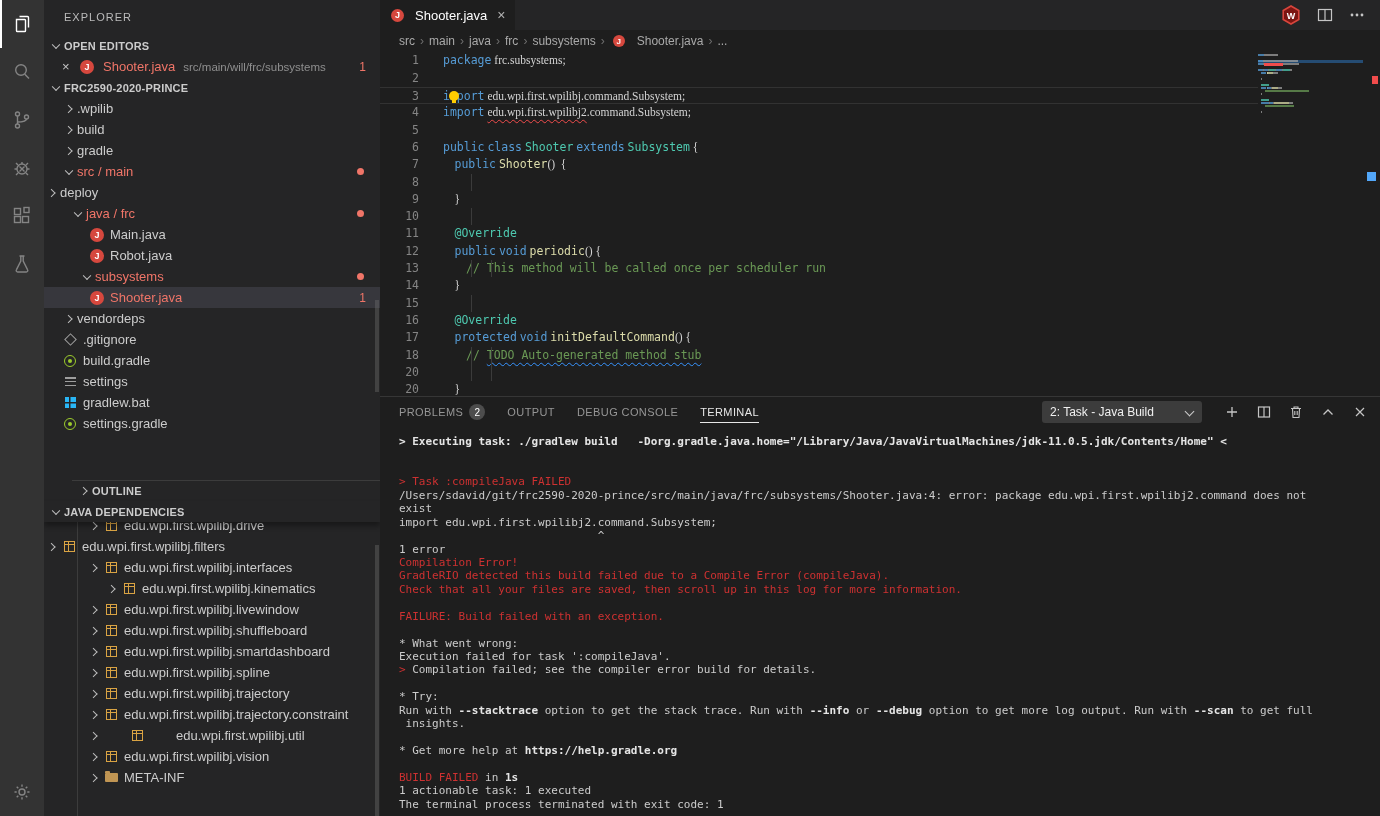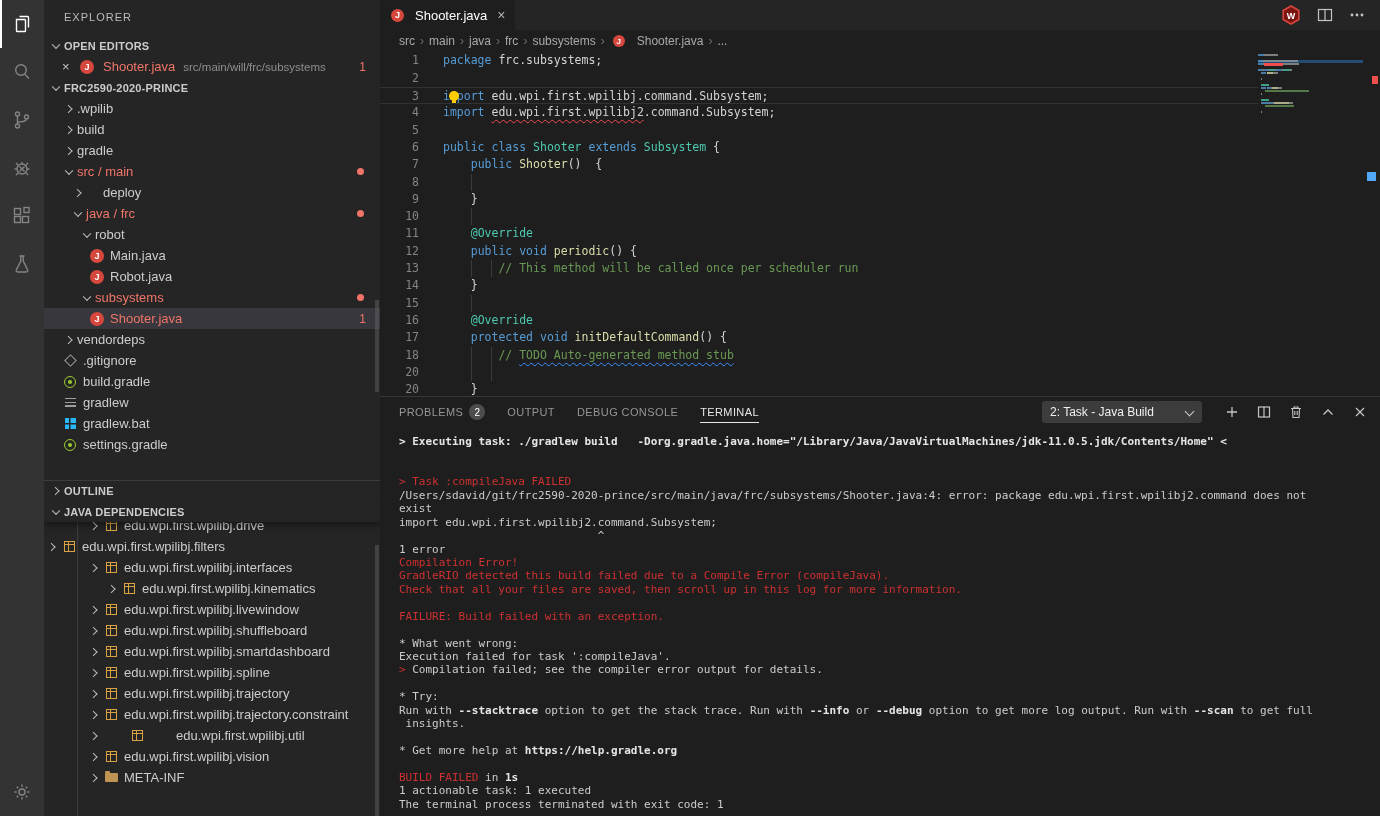--- a/index.html
+++ b/index.html
@@ -70,21 +70,21 @@
   .bc-sep{ color:#6e6e6e; font-size:12px; }
   .bc-item{ cursor:pointer; }
   .crumbs .fi-java{ width:12px;height:12px;font-size:8px;}
   
   .editorwrap{ flex:1; position:relative; overflow:hidden; font-family:"DejaVu Sans Mono","Liberation Mono",monospace;
                font-size:11.5px; }
   .cl{ position:absolute; left:0; right:122px; height:17.3px; line-height:17.3px; white-space:pre;}
   .cl.current{ border-top:1px solid #323232; border-bottom:1px solid #323232;}
   .ln{ position:absolute; left:0; top:0; width:39px; text-align:right; color:#858585;}
   .ct{ position:absolute; left:63px; top:0; white-space:pre;}
-  .s-k{color:#569cd6;} .s-t{color:#4ec9b0;} .s-f{color:#dcdcaa;} .s-c{color:#6a9955;} .s-p{color:#d4d4d4;}
+  .s-k{color:#569cd6;} .s-t{color:#4ec9b0;} .s-f{color:#dcdcaa;} .s-c{color:#6a9955;} .s-p{color:#d4d4d4;font-family:Liberation Serif, serif;}
   .sq-err{ text-decoration:underline wavy #f14c4c; text-decoration-skip-ink:none; text-underline-offset:3px; text-decoration-thickness:1px;}
   .sq-info{ text-decoration:underline wavy #3794ff; text-decoration-skip-ink:none; text-underline-offset:3px; text-decoration-thickness:1px;}
   .guide{ position:absolute; top:0; width:1px; height:17.3px; background:#3b3b3b;}
   .bulb{ position:absolute; left:6px; top:3px; width:10px; height:10px; border-radius:50%; background:#fc0; z-index:3;}
   .bulb::after{ content:""; position:absolute; left:3px; bottom:-2px; width:4px; height:3px; background:#fc0;}
   .minimap{ position:absolute; top:0; right:17px; width:105px; bottom:0; }
   .mm-bar{ position:absolute; height:2px; opacity:.75; }
   .mm-hl{ position:absolute; left:0; right:0; height:3px; background:rgba(38,79,120,.95);}
   .ruler{ position:absolute; top:0; right:0; width:17px; bottom:0; }
   .rl-err{ position:absolute; right:2px; top:24px; width:6px; height:8px; background:#f14c4c;}
@@ -197,33 +197,29 @@
         </div>
         <div class="row" style="padding-left: 17px;">
           <span class="chev chev-r"></span>
           <span class="label">gradle</span>
         </div>
         <div class="row err" style="padding-left: 17px;">
           <span class="chev chev-d"></span>
           <span class="label">src / main</span>
           <span class="dot"></span>
         </div>
-        <div class="row" style="padding-left: 26px; gap: 17px;">
+        <div class="row" style="">
           <span class="chev chev-r"></span>
           <span class="label">deploy</span>
         </div>
         <div class="row err" style="padding-left: 26px;">
           <span class="chev chev-d"></span>
           <span class="label">java / frc</span>
           <span class="dot"></span>
         </div>
-        <div class="row" style="padding-left: 35px;">
-          <span class="chev chev-d"></span>
-          <span class="label">robot</span>
-        </div>
         <div class="row" style="padding-left: 44px;">
           <span class="fic">
             <span class="fi-java"></span>
           </span>
           <span class="label">Main.java</span>
         </div>
         <div class="row" style="padding-left: 44px;">
           <span class="fic">
             <span class="fi-java"></span>
           </span>
@@ -254,37 +250,37 @@
         <div class="row" style="padding-left: 17px;">
           <span class="fic">
             <span class="fi-gradle"></span>
           </span>
           <span class="label">build.gradle</span>
         </div>
         <div class="row" style="padding-left: 17px;">
           <span class="fic">
             <span class="fi-list"></span>
           </span>
-          <span class="label">gradlew</span>
+          <span class="label">settings</span>
         </div>
         <div class="row" style="padding-left: 17px;">
           <span class="fic">
             <span class="fi-windows"></span>
           </span>
           <span class="label">gradlew.bat</span>
         </div>
         <div class="row" style="padding-left: 17px;">
           <span class="fic">
             <span class="fi-gradle"></span>
           </span>
           <span class="label">settings.gradle</span>
         </div>
       </div>
 
-    <div class="sec-header" style="top:480px; border-top:1px solid #3c3c3c;">
+    <div class="sec-header" style="top:480px; border-top:1px solid #3c3c3c;margin-left:28px;">
       <span class="chev chev-r"></span>
       <span>OUTLINE</span>
     </div>
     <div class="sec-header" style="top:501px; box-shadow:0 4px 5px rgba(0,0,0,.35);">
       <span class="chev chev-d"></span>
       <span>JAVA DEPENDENCIES</span>
     </div>
     <div id="deps-list" style="position:absolute; top:522px; left:0; right:0; bottom:0; overflow:hidden;">
       <div class="deps-guide"></div>
     <div class="row" style="padding-left: 42px; margin-top: -7px;">
@@ -554,21 +550,21 @@
           <div class="tl"><span class="t-w">                              ^</span></div>
           <div class="tl"><span class="t-w">1 error</span></div>
           <div class="tl"><span class="t-rb">Compilation Error!</span></div>
           <div class="tl"><span class="t-r">GradleRIO detected this build failed due to a Compile Error (compileJava).</span></div>
           <div class="tl"><span class="t-r">Check that all your files are saved, then scroll up in this log for more information.</span></div>
           <div class="tl">&nbsp;</div>
           <div class="tl"><span class="t-r">FAILURE: Build failed with an exception.</span></div>
           <div class="tl">&nbsp;</div>
           <div class="tl"><span class="t-w">* What went wrong:</span></div>
           <div class="tl"><span class="t-w">Execution failed for task ':compileJava'.</span></div>
-          <div class="tl"><span class="t-r">&gt; </span><span class="t-w">Compilation failed; see the compiler error output for details.</span></div>
+          <div class="tl"><span class="t-r">&gt; </span><span class="t-w">Compilation failed; see the compiler error build for details.</span></div>
           <div class="tl">&nbsp;</div>
           <div class="tl"><span class="t-w">* Try:</span></div>
           <div class="tl"><span class="t-w">Run with </span><span class="t-wb">--stacktrace</span><span class="t-w"> option to get the stack trace. Run with </span><span class="t-wb">--info</span><span class="t-w"> or </span><span class="t-wb">--debug</span><span class="t-w"> option to get more log output. Run with </span><span class="t-wb">--scan</span><span class="t-w"> to get full</span></div>
           <div class="tl"><span class="t-w"> insights.</span></div>
           <div class="tl">&nbsp;</div>
           <div class="tl"><span class="t-w">* Get more help at </span><span class="t-wb">https://help.gradle.org</span></div>
           <div class="tl">&nbsp;</div>
           <div class="tl"><span class="t-rb">BUILD FAILED</span><span class="t-w"> in </span><span class="t-wb">1s</span></div>
           <div class="tl"><span class="t-w">1 actionable task: 1 executed</span></div>
           <div class="tl"><span class="t-w">The terminal process terminated with exit code: 1</span></div>

